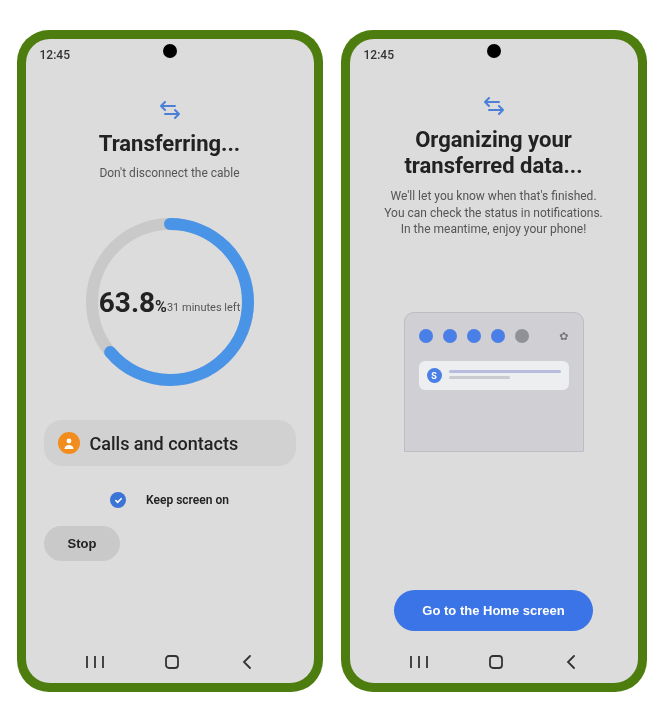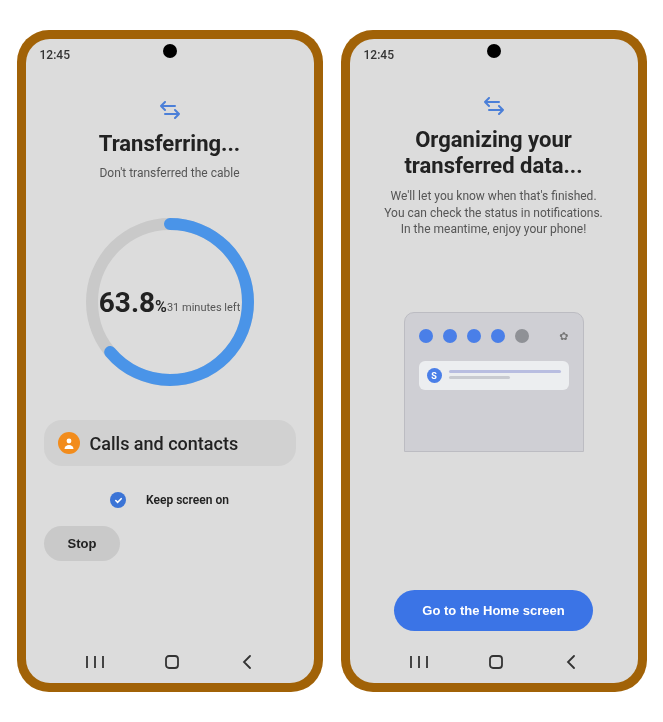--- a/index.html
+++ b/index.html
@@ -9,21 +9,21 @@
     width: 663px;
     height: 722px;
     display: flex;
     gap: 18px;
     padding: 30px 10px;
     justify-content: center;
   }
   .phone {
     width: 306px;
     height: 662px;
-    background: #a16207;
+    background: #4d7c0f;
     border-radius: 32px;
     padding: 9px;
     position: relative;
   }
   .screen {
     width: 100%;
     height: 100%;
     background: #dcdcdc;
     border-radius: 24px;
     overflow: hidden;
@@ -284,21 +284,21 @@
       <span>12:45</span>
     </div>
     <div class="content">
       <span class="transfer-icon">
         <svg width="22" height="18" viewBox="0 0 22 18">
             <path d="M2 5 H16 M2 5 L6 1 M2 5 L6 9" stroke="currentColor" stroke-width="2" fill="none" stroke-linecap="round"></path>
             <path d="M20 13 H6 M20 13 L16 9 M20 13 L16 17" stroke="currentColor" stroke-width="2" fill="none" stroke-linecap="round"></path>
           </svg>
       </span>
       <h1 class="title">Transferring...</h1>
-      <p class="subtitle">Don't transferred the cable</p>
+      <p class="subtitle">Don't disconnect the cable</p>
 
       <div class="progress-wrap">
         <svg class="progress-ring" width="180" height="180">
           <circle class="progress-bg" cx="90" cy="90" r="78"></circle>
           <circle id="progress-fg" class="progress-fg" cx="90" cy="90" r="78" stroke-dasharray="490.0884539600077" stroke-dashoffset="177.41202033352278"></circle>
         </svg>
         <div class="progress-center">
           <div class="pct">
             <span>63.8</span><span class="pct-unit">%</span>
           </div>

